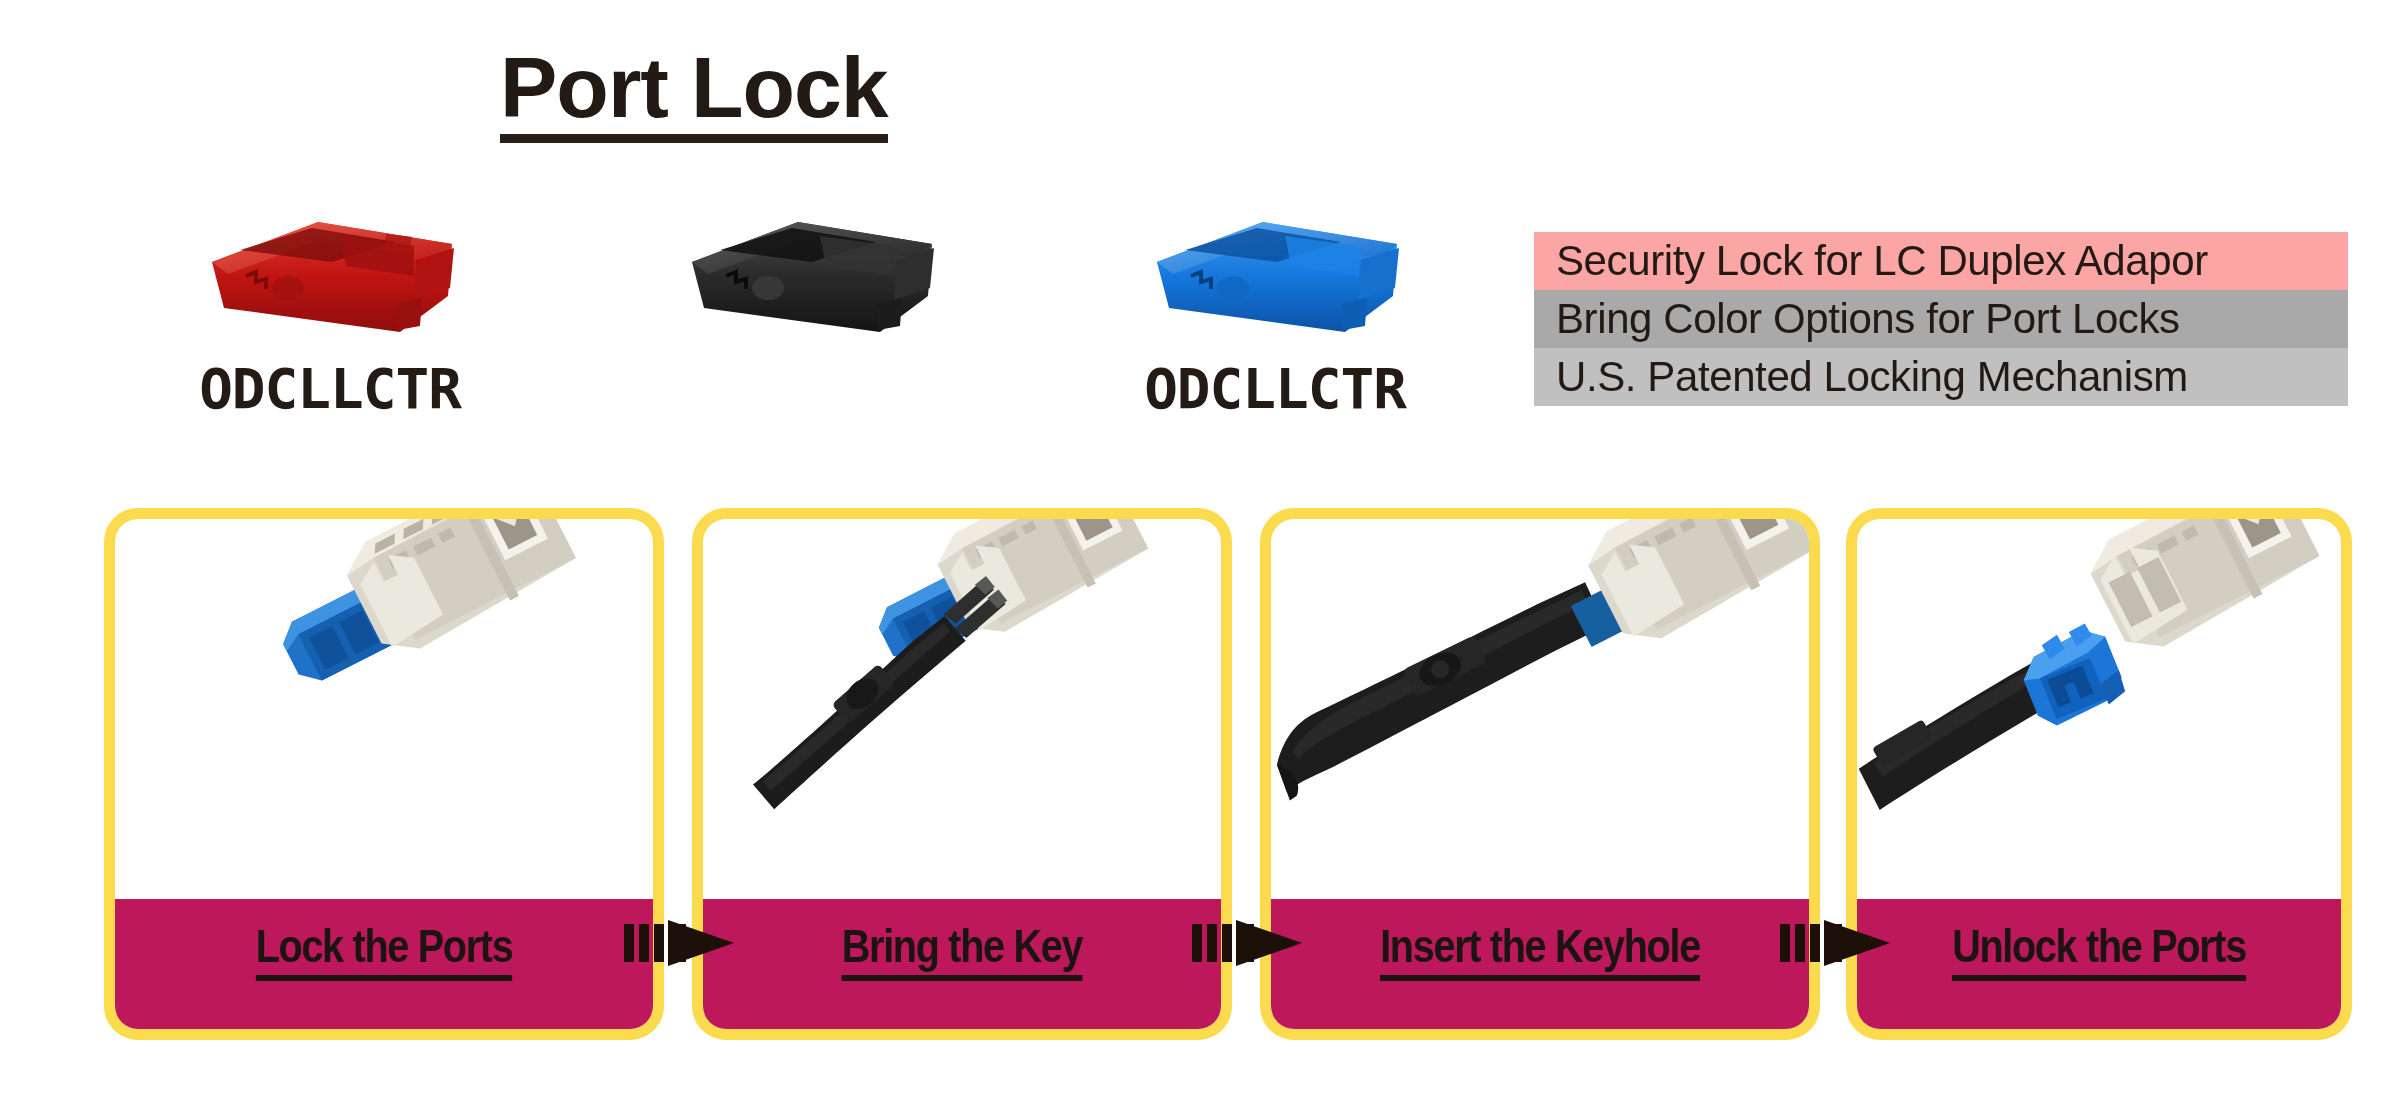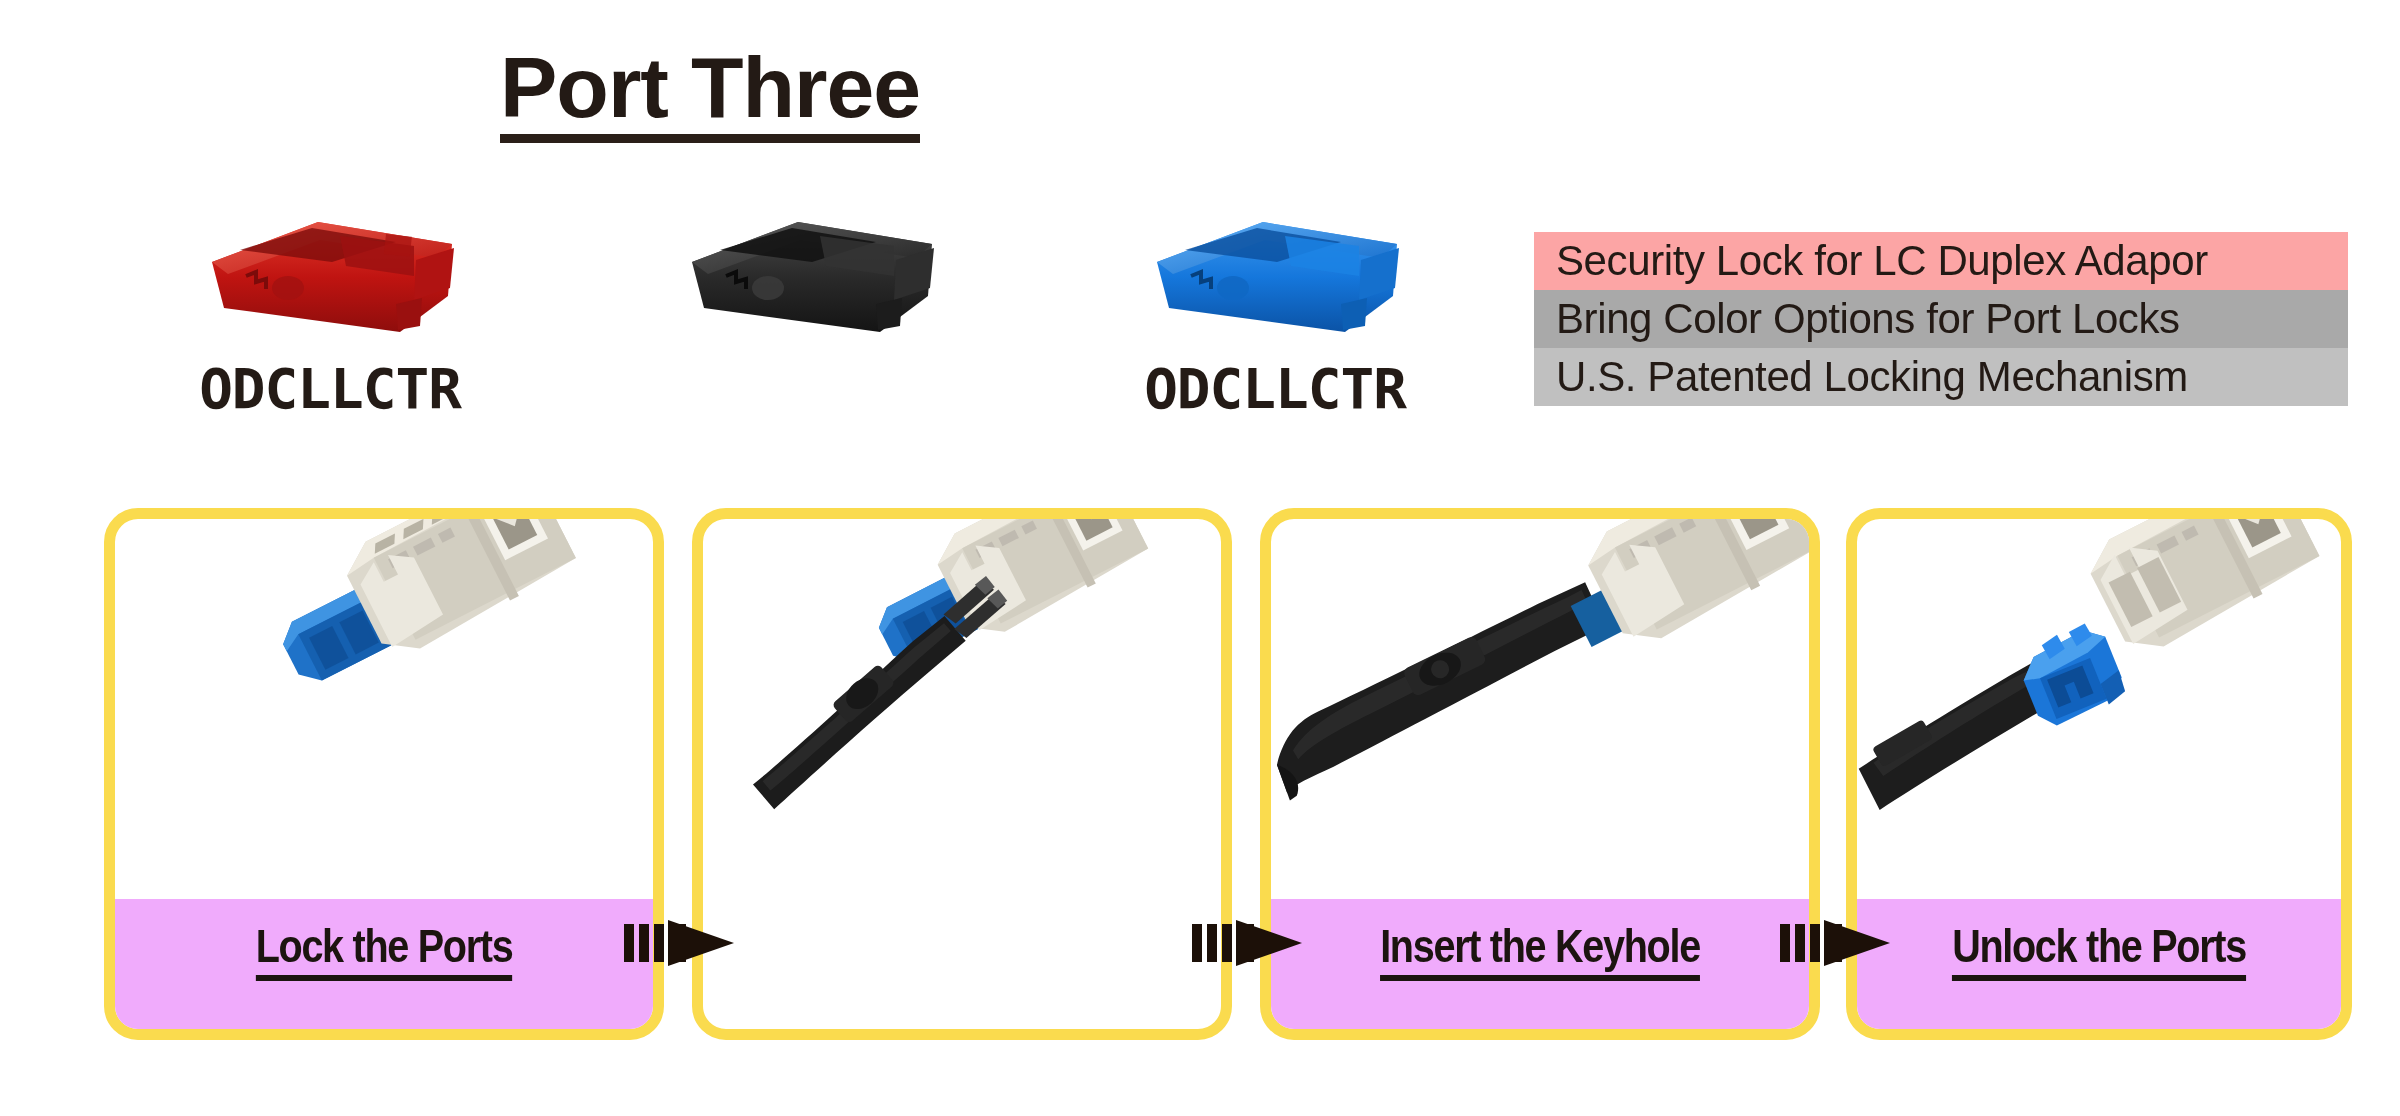--- a/index.html
+++ b/index.html
@@ -55,21 +55,21 @@
     background:#ffffff;
     box-sizing:border-box;
     overflow:hidden;
   }
   .step .stage-img{
     position:absolute;left:0;top:0;right:0;height:400px;
     overflow:visible;
   }
   .step .band{
     position:absolute;left:0;right:0;bottom:0;height:130px;
-    background:#f0abfc;
+    background:#be185d;
   }
   .step .band-label{
     position:absolute;left:0;right:0;top:20px;
     text-align:center;
     font-size:46px;font-weight:bold;color:#1c1410;
     letter-spacing:-1.5px;
     white-space:nowrap;
     transform:scaleX(0.86);
   }
   .step .band-label span{
@@ -77,21 +77,21 @@
     padding-bottom:3px;
   }
 
   .arrow{position:absolute;top:912px;height:62px;width:112px;z-index:40;}
 </style>
 </head>
 <body>
 
 <div id="stage">
 
-  <div class="title">Port Three</div>
+  <div class="title">Port Lock</div>
 
   <div class="product" id="prod0" style="left:110px;top:200px;width:440px;">
     <div class="lockimg">
       <svg width="260" height="150" viewBox="0 0 260 150">
         <defs>
           <linearGradient id="redg" x1="0" y1="0" x2="0" y2="1">
             <stop offset="0" stop-color="#e33b2e"></stop>
               <stop offset="0.5" stop-color="#c01411"></stop>
               <stop offset="1" stop-color="#8e0d0c"></stop>
           </linearGradient>
@@ -262,20 +262,23 @@
           <rect x="108" y="34" width="62" height="26" rx="5" fill="#262626" transform="rotate(-11 108 34)"></rect>
           <ellipse cx="140" cy="40" rx="18" ry="13" fill="#181818" transform="rotate(-11 140 40)"></ellipse>
 
           <polygon points="250,12 300,2 306,16 256,26" fill="#2e2e2e"></polygon>
           <polygon points="252,30 304,20 309,34 258,44" fill="#2e2e2e"></polygon>
           <polygon points="292,2 306,0 308,14 296,16" fill="#585858"></polygon>
           <polygon points="296,20 310,18 312,32 300,34" fill="#585858"></polygon>
         </g>
       </svg>
     </div>
+    <div class="band">
+      <div class="band-label"><span>Bring the Key</span></div>
+    </div>
   </div>
 
   <div class="step" id="step3" style="left:1846px;width:506px;">
     <div class="stage-img">
       <svg width="506" height="420" viewBox="0 0 506 420" style="position:absolute;left:0;top:0;">
 
         <g transform="translate(-20,196) rotate(-22)">
           <path d="M0,58 C40,50 110,38 176,28 L206,24 L212,70 L180,74 C114,84 44,96 4,104 Z" fill="#1d1d1d"></path>
           <path d="M16,58 C54,50 118,40 176,32 L200,30 L201,42 L176,46 C120,54 58,66 20,74 Z" fill="#3a3a3a" opacity="0.45"></path>
           <rect x="20" y="44" width="58" height="22" rx="4" fill="#262626" transform="rotate(-8 20 44)"></rect>

